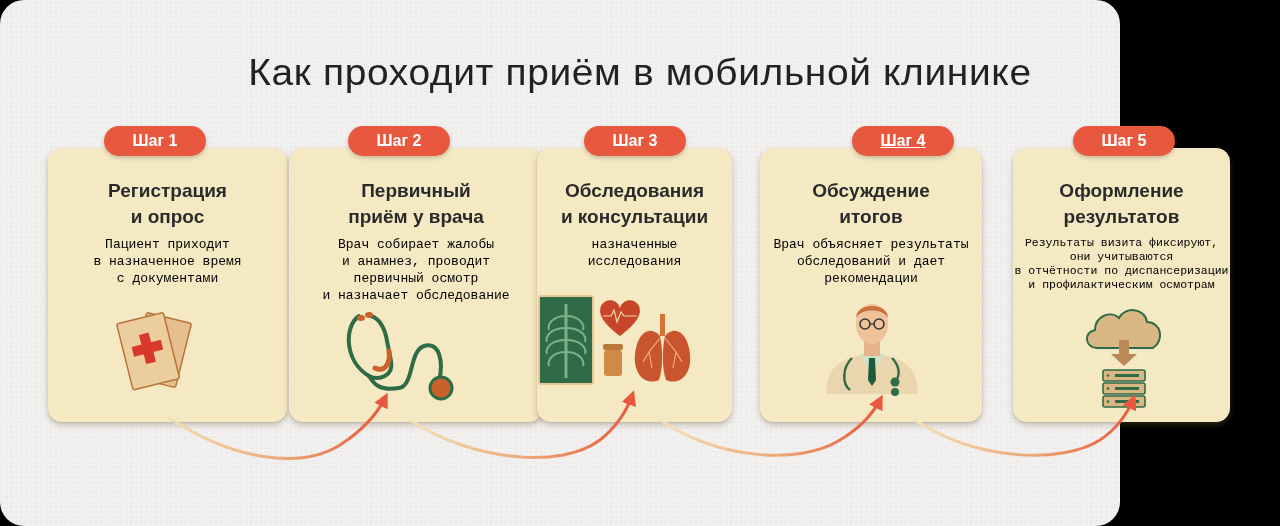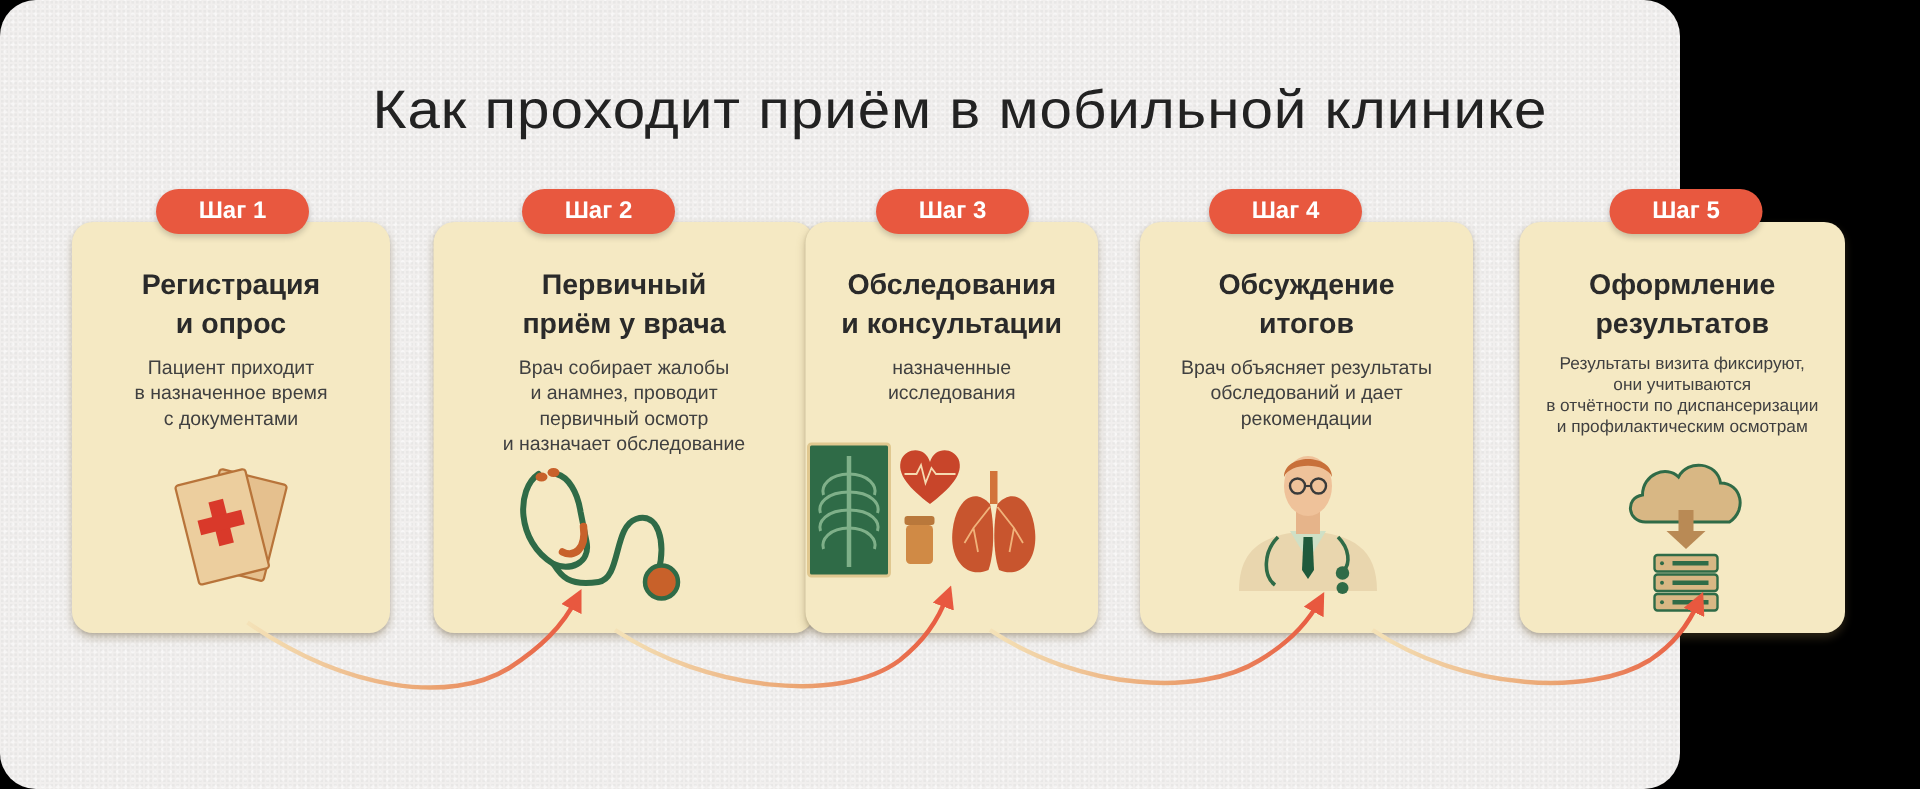--- a/index.html
+++ b/index.html
@@ -32,21 +32,21 @@
       box-shadow: 0 2px 4px rgba(0,0,0,0.2);
       color: #fff; font-weight: 700; font-size: 16px;
       display: flex; align-items: center; justify-content: center; z-index: 3;
     }
     .card-title {
       position: absolute; left: 0; right: 0; top: 30px;
       font-size: 19px; font-weight: 700; line-height: 26px; color: #2a2a2a;
     }
     .card-desc {
       position: absolute; left: 0; right: 0;
-      font-size: 13px; line-height: 17px; color: #404040;
+      font-size: 13px; line-height: 17px; color: #000000; font-family: Liberation Mono, monospace;
     }
     .card-desc.small { font-size: 11.5px; line-height: 14px; }
     .illus { position: absolute; }
     .arrows { position: absolute; left: 0; top: 0; width: 1280px; height: 526px; pointer-events: none; z-index: 2; }
   </style>
 </head>
 <body>
 
 <div class="frame">
 
@@ -63,21 +63,21 @@
         <path d="M0,0 L10,5 L0,10 z" fill="#e8583f"></path>
       </marker>
     </defs>
     <path d="M165,415 C230,460 300,470 340,445 C360,432 375,418 385,398" fill="none" stroke="url(#ag)" stroke-width="3" marker-end="url(#ah)"></path>
     <path d="M410,420 C470,460 560,470 600,440 C615,428 625,415 632,396" fill="none" stroke="url(#ag)" stroke-width="3" marker-end="url(#ah)"></path>
     <path d="M660,420 C720,460 800,465 840,440 C860,428 872,415 880,400" fill="none" stroke="url(#ag)" stroke-width="3" marker-end="url(#ah)"></path>
     <path d="M915,420 C975,460 1060,465 1100,440 C1115,430 1125,418 1133,400" fill="none" stroke="url(#ag)" stroke-width="3" marker-end="url(#ah)"></path>
   </svg>
 
   <div class="badge" style="left:104px;">Шаг 1</div>
-  <div class="card" style="left:48px; width:212px;">
+  <div class="card" style="left:48px; width:212px;padding-left:27px;">
     <div class="card-title">
       <div>Регистрация</div>
       <div>и опрос</div>
     </div>
     <div class="card-desc" style="top:88px;">
       <div>Пациент приходит</div>
       <div>в назначенное время</div>
       <div>с документами</div>
     </div>
     <svg class="illus" style="left:62px; top:158px;" width="90" height="90" viewBox="0 0 90 90">
@@ -148,21 +148,21 @@
         <path d="M123,42 C112,30 100,40 98,60 C96,80 108,92 122,86 C126,75 126,55 123,42 Z" fill="#c8552e"></path>
         <path d="M128,42 C139,30 151,40 153,60 C155,80 143,92 129,86 C125,75 125,55 128,42 Z" fill="#c8552e"></path>
         <g stroke="#f0b27a" stroke-width="1.2" fill="none">
           <path d="M123,44 L112,58 L106,68 M112,58 L115,74"></path>
           <path d="M128,44 L139,58 L145,68 M139,58 L136,74"></path>
         </g>
       </g>
     </svg>
   </div>
 
-  <div class="badge" style="left:806px;">Шаг 4</div>
+  <div class="badge" style="left:852px;text-decoration:underline;">Шаг 4</div>
   <div class="card" style="left:760px; width:222px;">
     <div class="card-title">
       <div>Обсуждение</div>
       <div>итогов</div>
     </div>
     <div class="card-desc" style="top:88px;">
       <div>Врач объясняет результаты</div>
       <div>обследований и дает</div>
       <div>рекомендации</div>
     </div>

